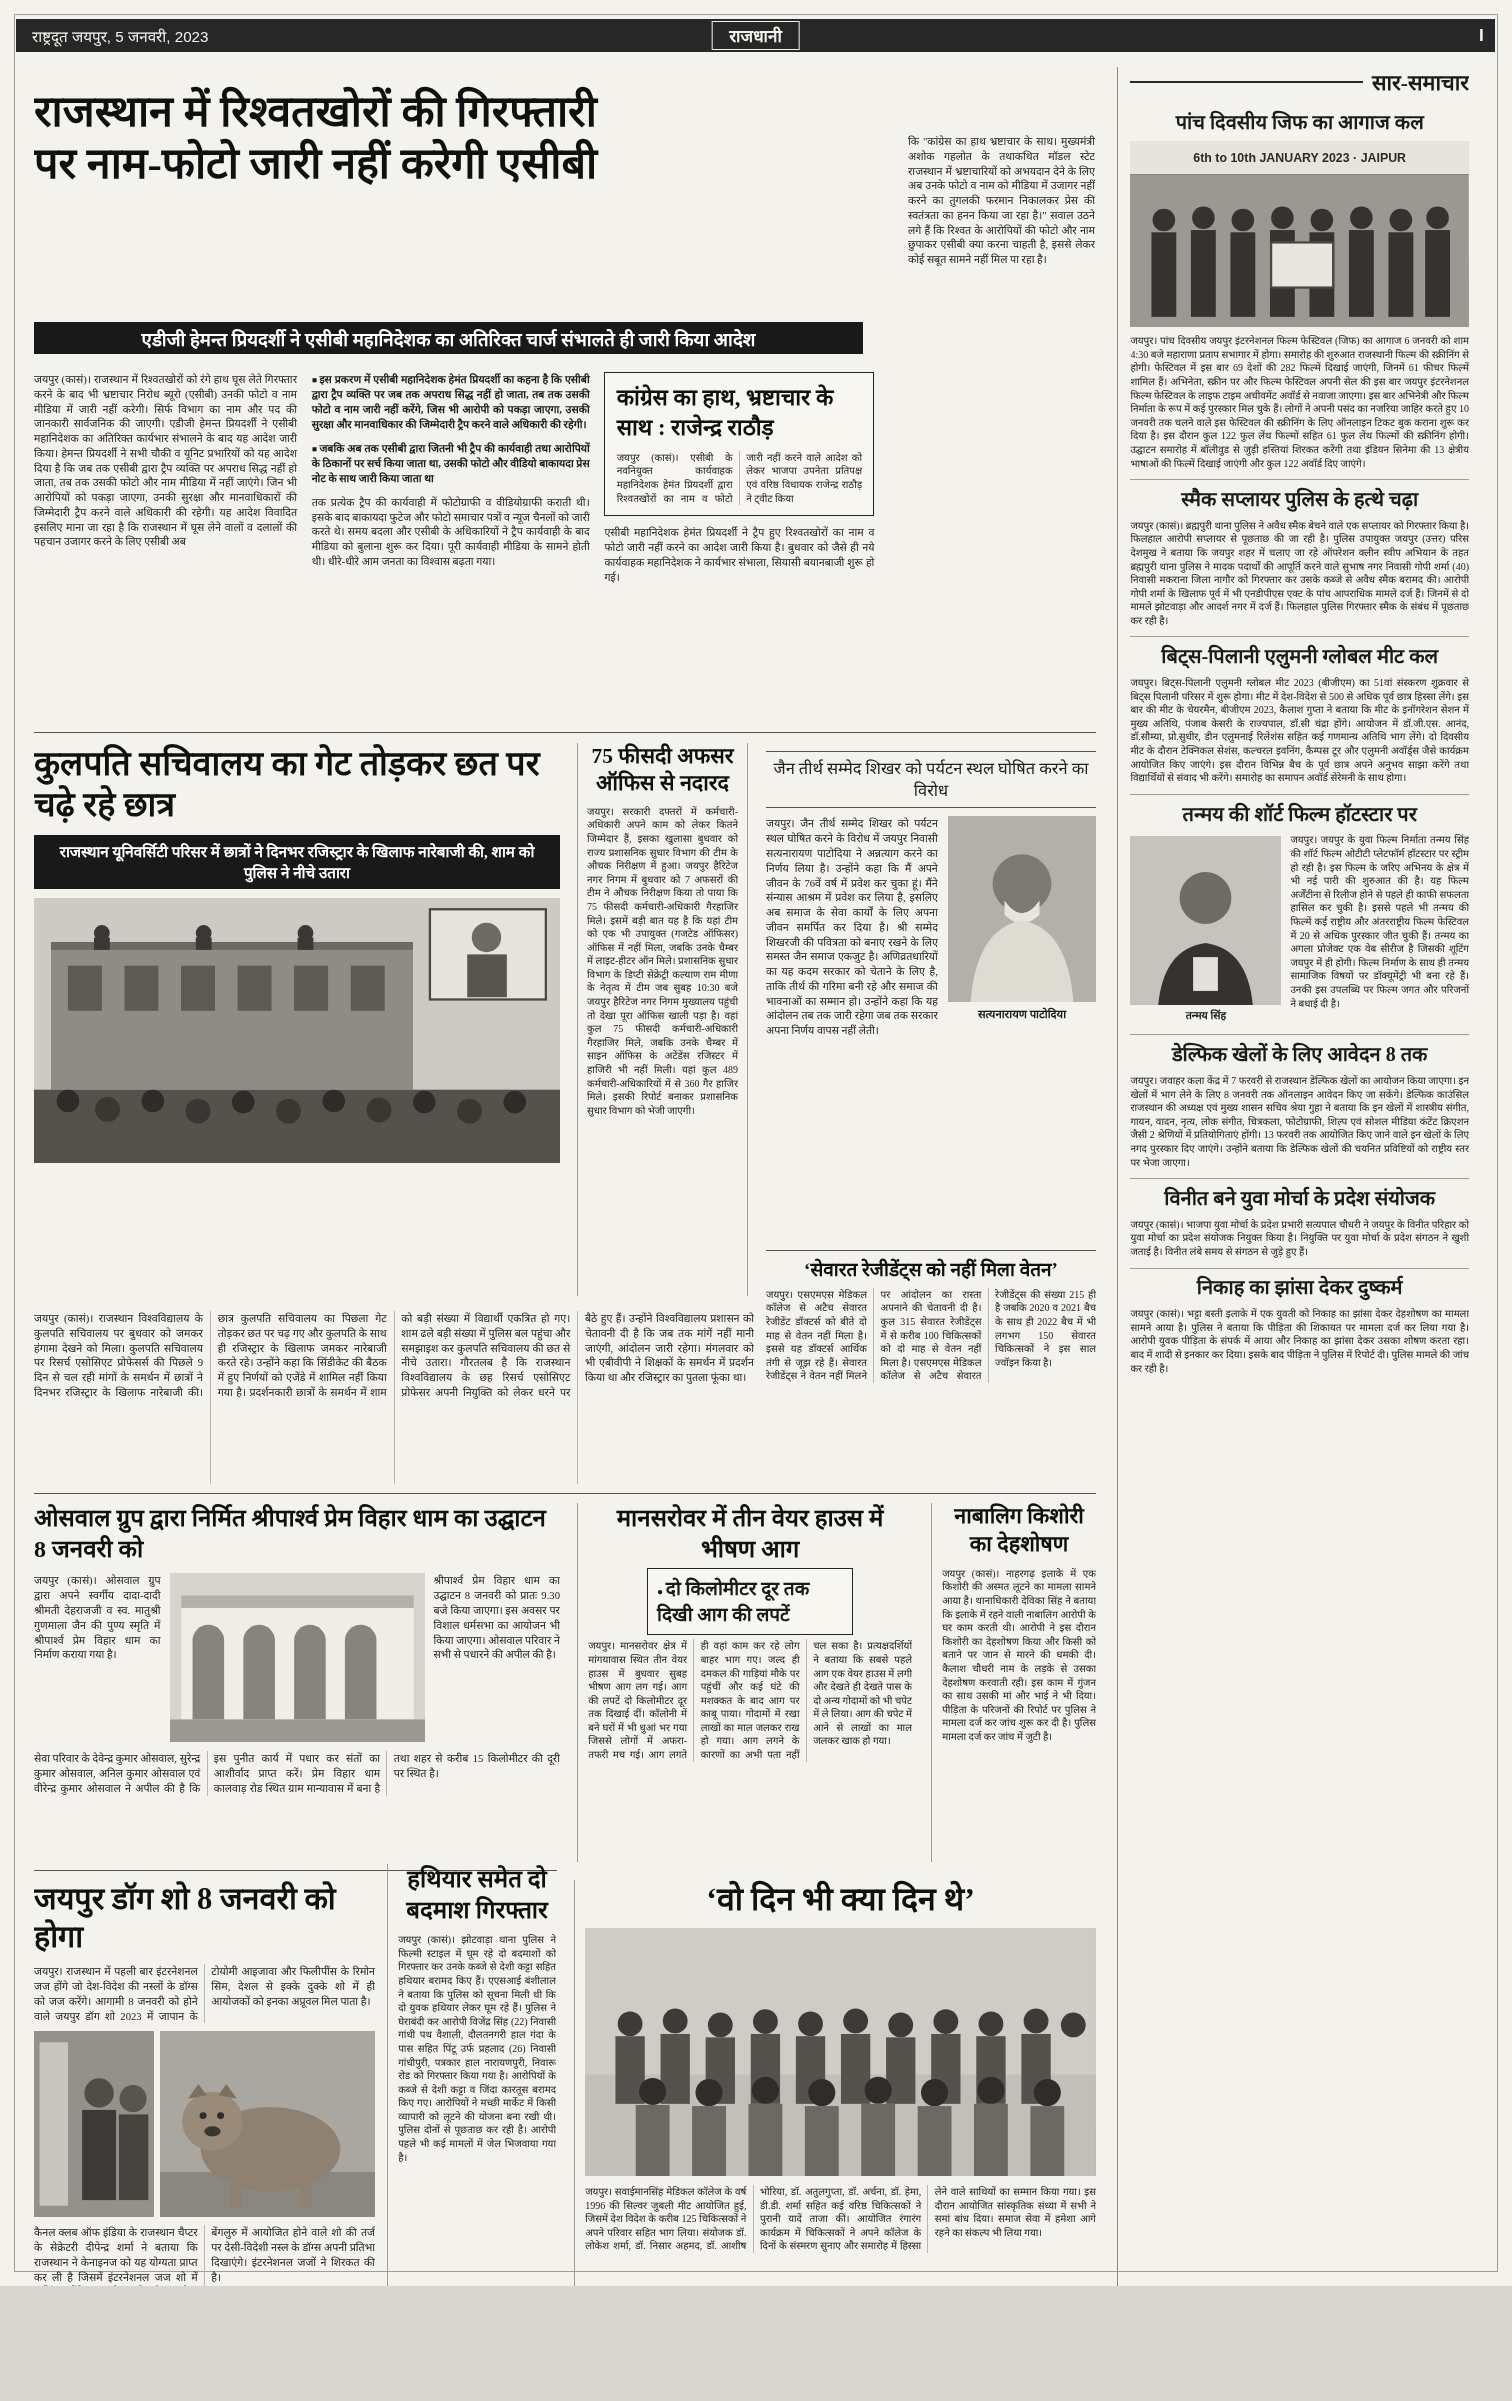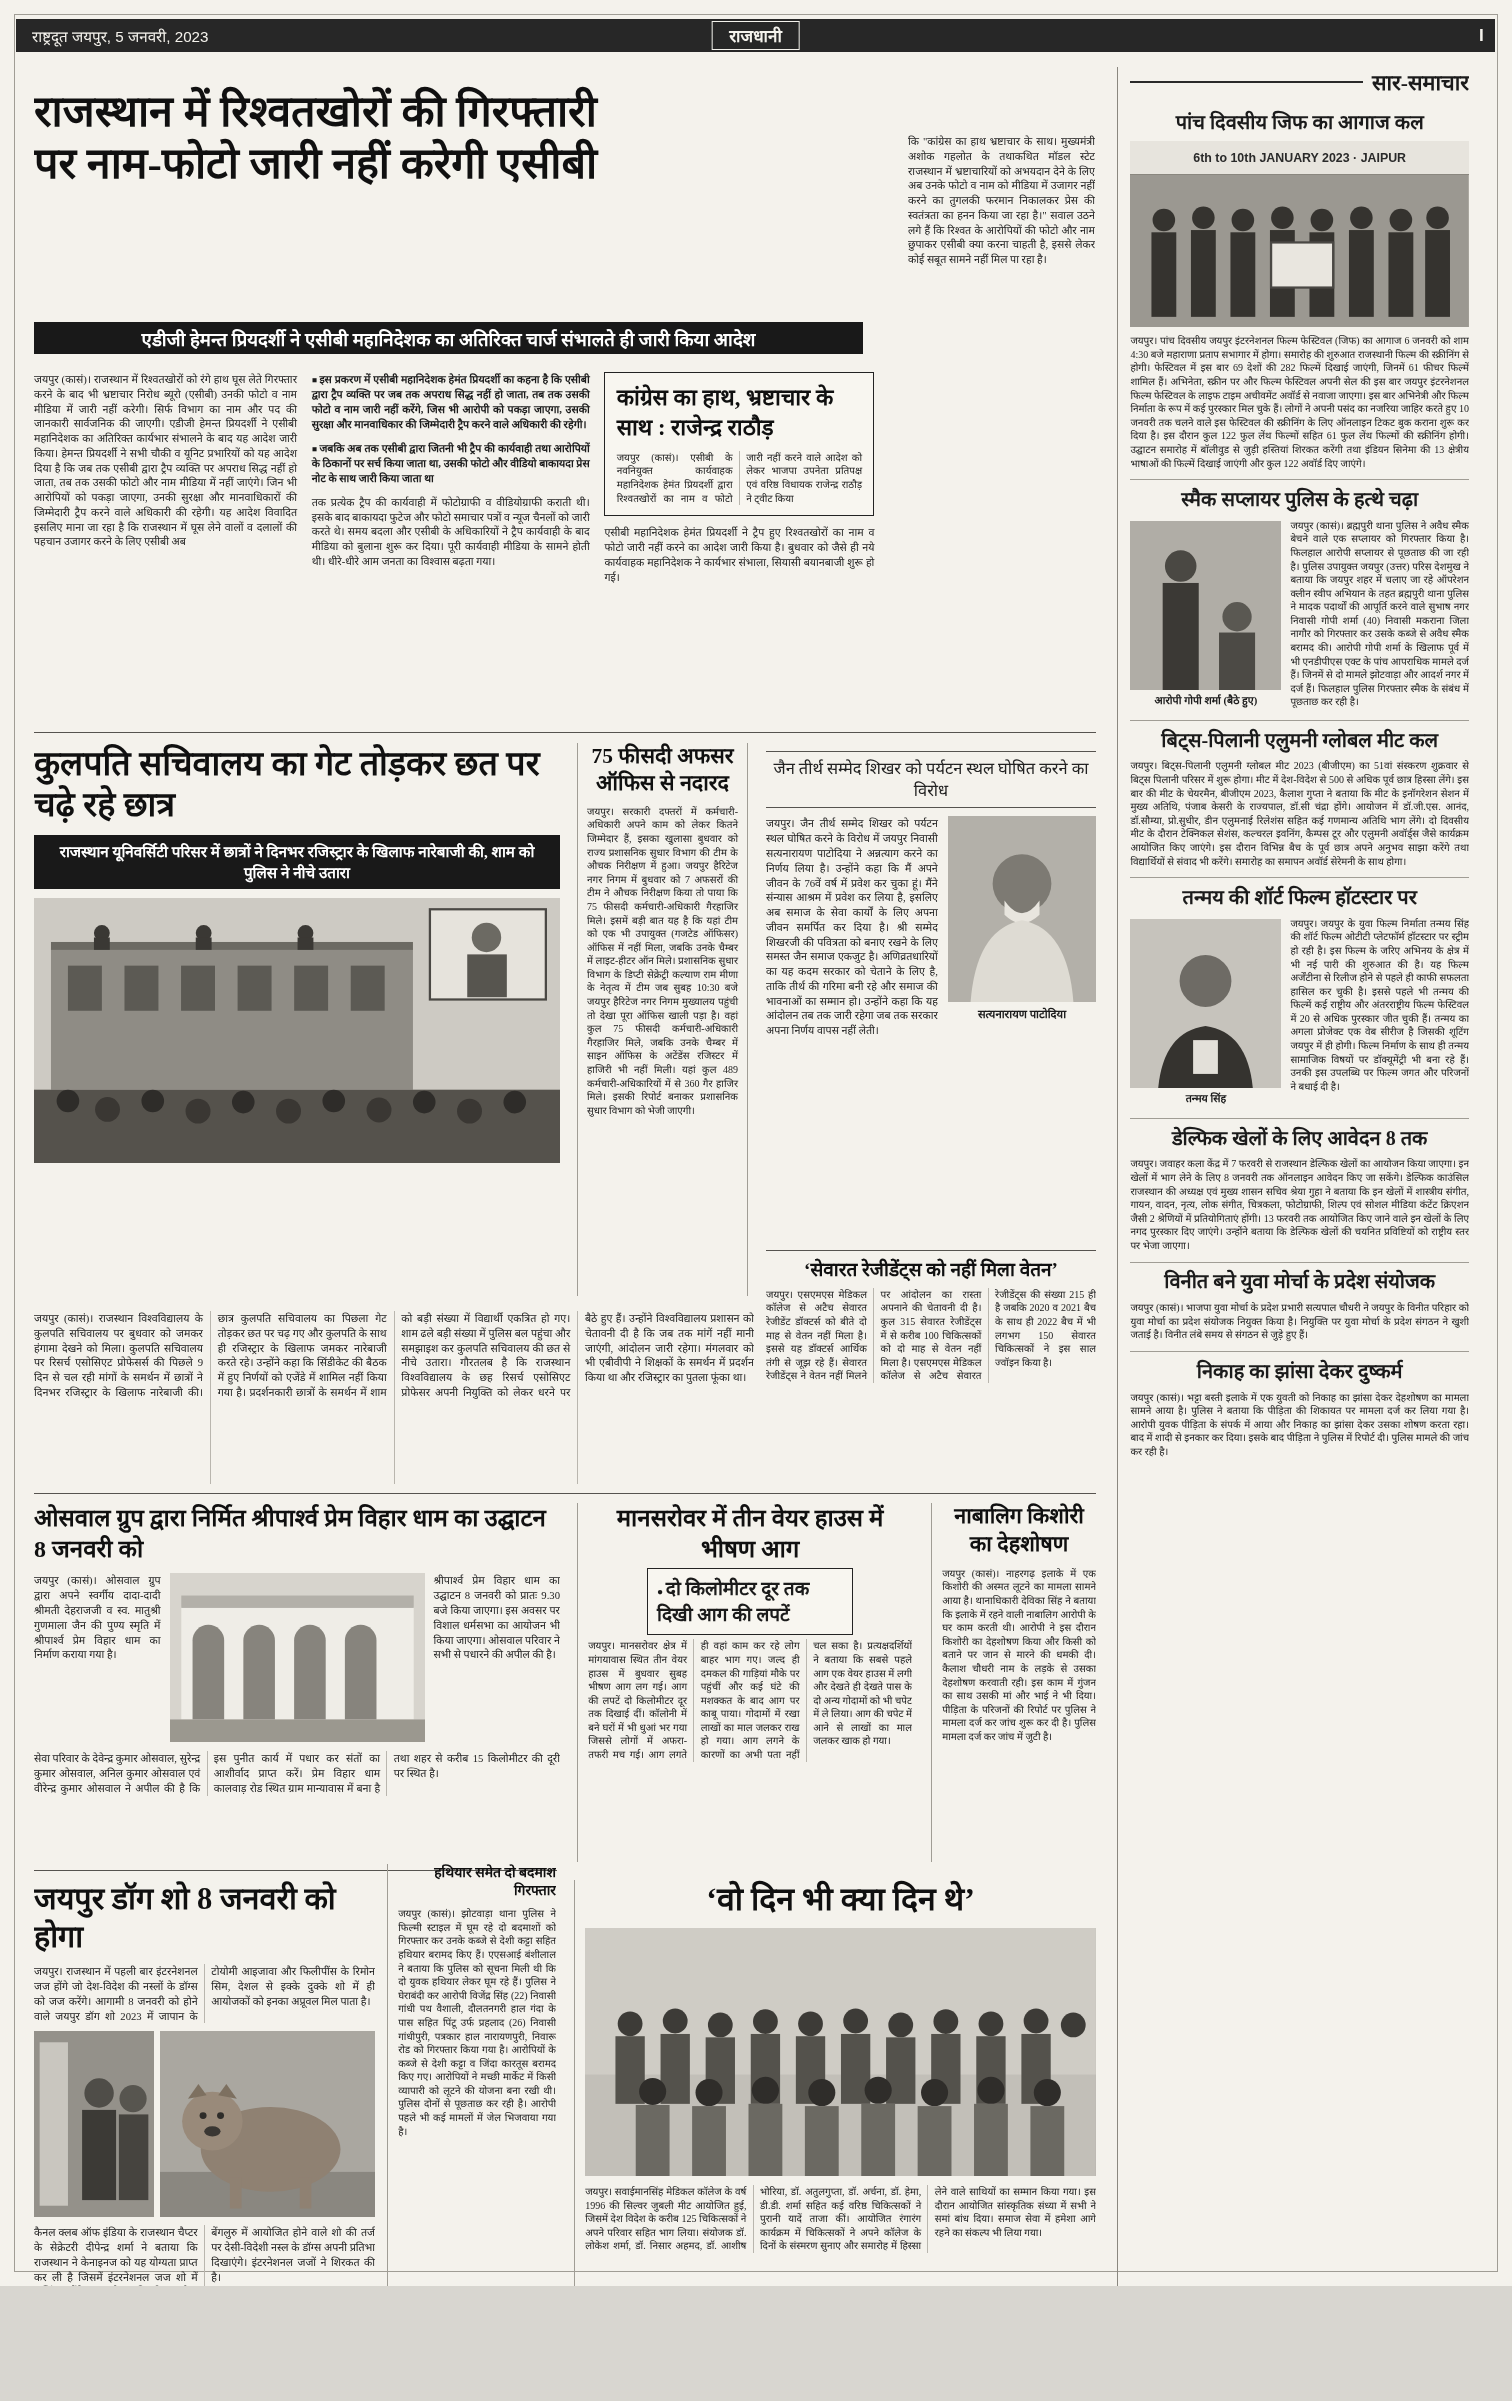--- a/index.html
+++ b/index.html
@@ -75,21 +75,21 @@
   .fire-box::before{content:"● ";font-size:10.2px;}
   .minor{left:931px;top:1503px;width:165px;height:359px;border-left:0.6px solid #a09d95;padding-left:10.2px;box-sizing:border-box;overflow:hidden;}
   .minor h2{font-size:21.5px;line-height:1.3;text-align:center;margin-bottom:8px;}
   
   .dogshow{left:34px;top:1880px;width:341px;height:473px;overflow:hidden;}
   .dog-hl{font-size:30.5px;line-height:1.25;}
   .dog-photos{display:flex;gap:5.6px;margin:8px 0;}
   .dog-p1{width:120px;height:186px;flex:none;}
   .dog-p2{flex:1;height:186px;}
   .weapons{left:387px;top:1864px;width:169px;height:489px;border-left:0.6px solid #a09d95;padding-left:10.2px;box-sizing:border-box;overflow:hidden;}
-  .wea-hl{font-size:14px;line-height:1.3;text-align:right;margin-bottom:6.8px;}
+  .wea-hl{font-size:24px;line-height:1.3;text-align:center;margin-bottom:6.8px;}
   .memories{left:574px;top:1880px;width:522px;height:473px;border-left:0.6px solid #a09d95;padding-left:10.2px;box-sizing:border-box;overflow:hidden;}
   .mem-hl{font-size:32px;text-align:center;}
   .mem-photo{height:248px;margin:9px 0;}
   
   .sidebar{left:1117px;top:67px;width:352px;height:2291px;border-left:1.1px solid #8a877f;padding-left:12.4px;box-sizing:border-box;overflow:hidden;}
   .sb-head{display:flex;align-items:center;gap:9px;margin-bottom:6.8px;}
   .sb-head .line{flex:1;border-top:2.3px solid #2a2a2a;}
   .sb-head .t{font-size:21.5px;font-weight:bold;}
   .sb-item{padding:6.8px 0 9px;border-bottom:0.6px solid #a09d95;overflow:hidden;}
   .sb-title{font-size:20px;font-weight:bold;text-align:center;line-height:1.25;margin-bottom:6.8px;}
@@ -369,32 +369,20 @@
           </g>
           <rect x="250" y="180" width="110" height="80" fill="#e9e6df" stroke="#4a4844" stroke-width="4"></rect>
         </svg>
         <div class="photo-banner">6th to 10th JANUARY 2023 · JAIPUR</div>
       </figure>
       <div class="small-text">जयपुर। पांच दिवसीय जयपुर इंटरनेशनल फिल्म फेस्टिवल (जिफ) का आगाज 6 जनवरी को शाम 4:30 बजे महाराणा प्रताप सभागार में होगा। समारोह की शुरुआत राजस्थानी फिल्म की स्क्रीनिंग से होगी। फेस्टिवल में इस बार 69 देशों की 282 फिल्में दिखाई जाएंगी, जिनमें 61 फीचर फिल्में शामिल हैं। अभिनेता, स्क्रीन पर और फिल्म फेस्टिवल अपनी सेल की इस बार जयपुर इंटरनेशनल फिल्म फेस्टिवल के लाइफ टाइम अचीवमेंट अवॉर्ड से नवाजा जाएगा। इस बार अभिनेत्री और फिल्म निर्माता के रूप में कई पुरस्कार मिल चुके हैं। लोगों ने अपनी पसंद का नजरिया जाहिर करते हुए 10 जनवरी तक चलने वाले इस फेस्टिवल की स्क्रीनिंग के लिए ऑनलाइन टिकट बुक कराना शुरू कर दिया है। इस दौरान कुल 122 फुल लेंथ फिल्मों सहित 61 फुल लेंथ फिल्मों की स्क्रीनिंग होगी। उद्घाटन समारोह में बॉलीवुड से जुड़ी हस्तियां शिरकत करेंगी तथा इंडियन सिनेमा की 13 क्षेत्रीय भाषाओं की फिल्में दिखाई जाएंगी और कुल 122 अवॉर्ड दिए जाएंगे।</div>
     </div>
 
     <div class="sb-item">
       <div class="sb-title">स्मैक सप्लायर पुलिस के हत्थे चढ़ा</div>
-      <div class="sb-photo-left">
-        <figure class="photo">
-          <svg viewBox="0 0 268 300" preserveAspectRatio="none">
-            <rect width="268" height="300" fill="#b0ada6"></rect>
-            <circle cx="90" cy="80" r="28" fill="#4a4843"></circle>
-              <rect x="58" y="110" width="64" height="190" fill="#3b3935"></rect>
-            <circle cx="190" cy="170" r="26" fill="#5a5852"></circle>
-              <rect x="158" y="198" width="64" height="102" fill="#4c4a45"></rect>
-          </svg>
-        </figure>
-        <div class="sb-cap">आरोपी गोपी शर्मा (बैठे हुए)</div>
-      </div>
       <div class="small-text">जयपुर (कासं)। ब्रह्मपुरी थाना पुलिस ने अवैध स्मैक बेचने वाले एक सप्लायर को गिरफ्तार किया है। फिलहाल आरोपी सप्लायर से पूछताछ की जा रही है। पुलिस उपायुक्त जयपुर (उत्तर) परिस देशमुख ने बताया कि जयपुर शहर में चलाए जा रहे ऑपरेशन क्लीन स्वीप अभियान के तहत ब्रह्मपुरी थाना पुलिस ने मादक पदार्थों की आपूर्ति करने वाले सुभाष नगर निवासी गोपी शर्मा (40) निवासी मकराना जिला नागौर को गिरफ्तार कर उसके कब्जे से अवैध स्मैक बरामद की। आरोपी गोपी शर्मा के खिलाफ पूर्व में भी एनडीपीएस एक्ट के पांच आपराधिक मामले दर्ज हैं। जिनमें से दो मामले झोटवाड़ा और आदर्श नगर में दर्ज हैं। फिलहाल पुलिस गिरफ्तार स्मैक के संबंध में पूछताछ कर रही है।</div>
     </div>
 
     <div class="sb-item">
       <div class="sb-title">बिट्स-पिलानी एलुमनी ग्लोबल मीट कल</div>
       <div class="small-text">जयपुर। बिट्स-पिलानी एलुमनी ग्लोबल मीट 2023 (बीजीएम) का 51वां संस्करण शुक्रवार से बिट्स पिलानी परिसर में शुरू होगा। मीट में देश-विदेश से 500 से अधिक पूर्व छात्र हिस्सा लेंगे। इस बार की मीट के चेयरमैन, बीजीएम 2023, कैलाश गुप्ता ने बताया कि मीट के इनॉगरेशन सेशन में मुख्य अतिथि, पंजाब केसरी के राज्यपाल, डॉ.सी चंद्रा होंगे। आयोजन में डॉ.जी.एस. आनंद, डॉ.सौम्या, प्रो.सुधीर, डीन एलुमनाई रिलेशंस सहित कई गणमान्य अतिथि भाग लेंगे। दो दिवसीय मीट के दौरान टेक्निकल सेशंस, कल्चरल इवनिंग, कैम्पस टूर और एलुमनी अवॉर्ड्स जैसे कार्यक्रम आयोजित किए जाएंगे। इस दौरान विभिन्न बैच के पूर्व छात्र अपने अनुभव साझा करेंगे तथा विद्यार्थियों से संवाद भी करेंगे। समारोह का समापन अवॉर्ड सेरेमनी के साथ होगा।</div>
     </div>
 
     <div class="sb-item">
       <div class="sb-title">तन्मय की शॉर्ट फिल्म हॉटस्टार पर</div>

